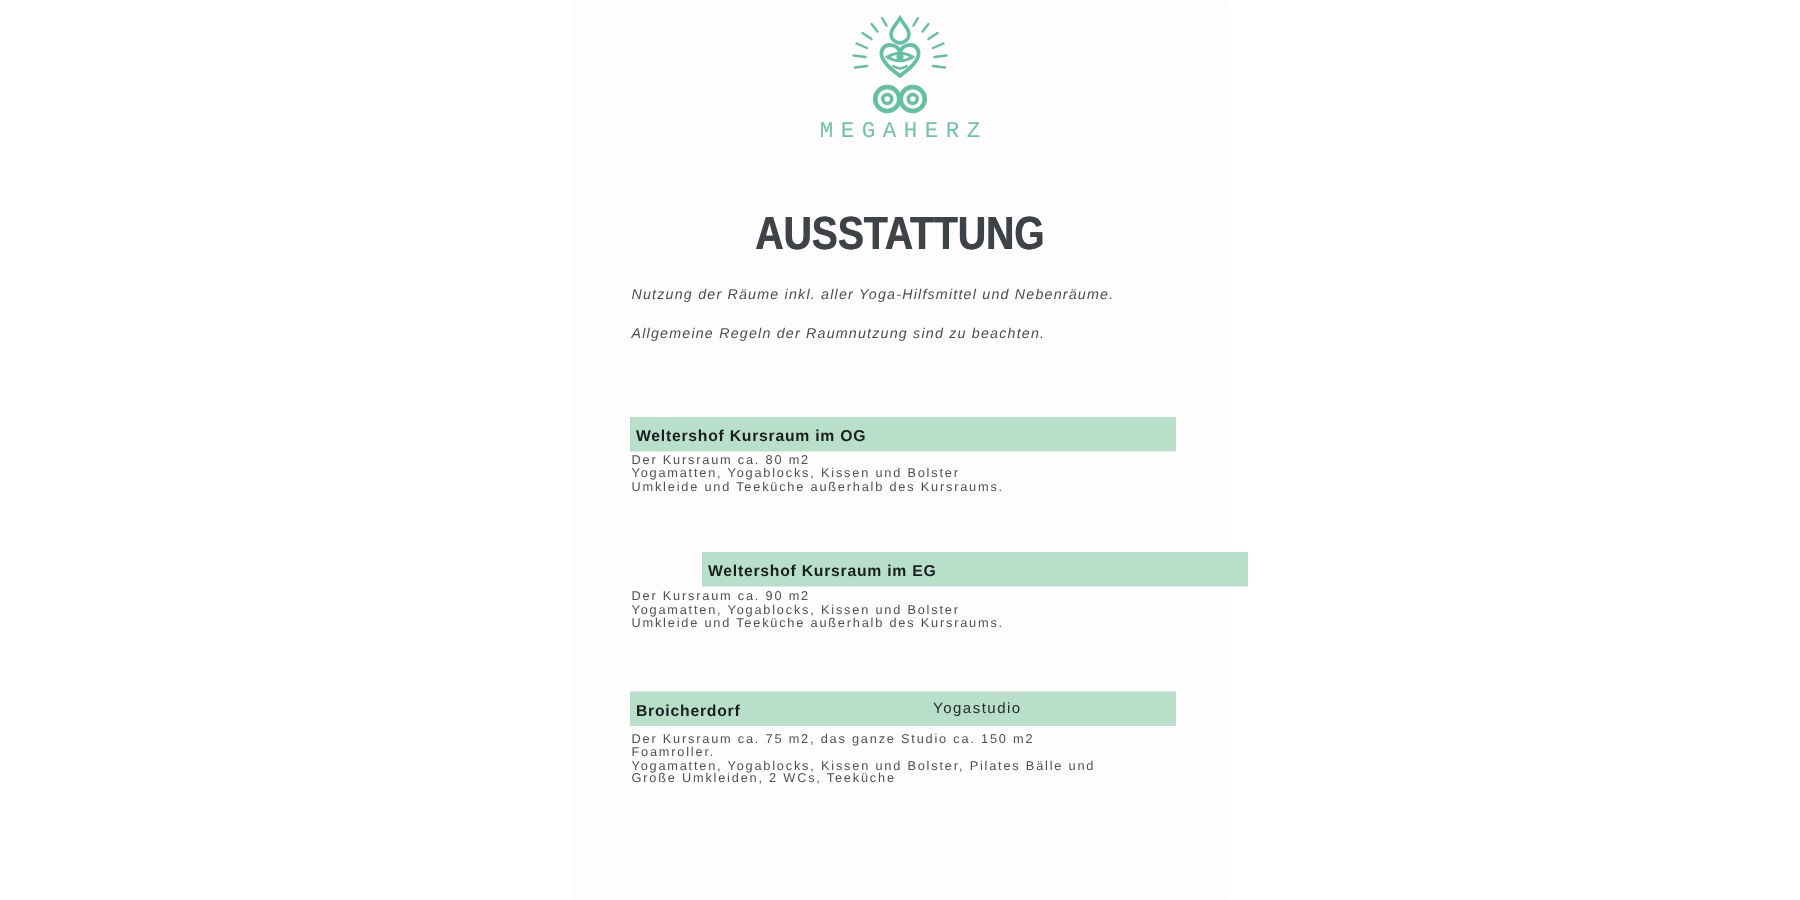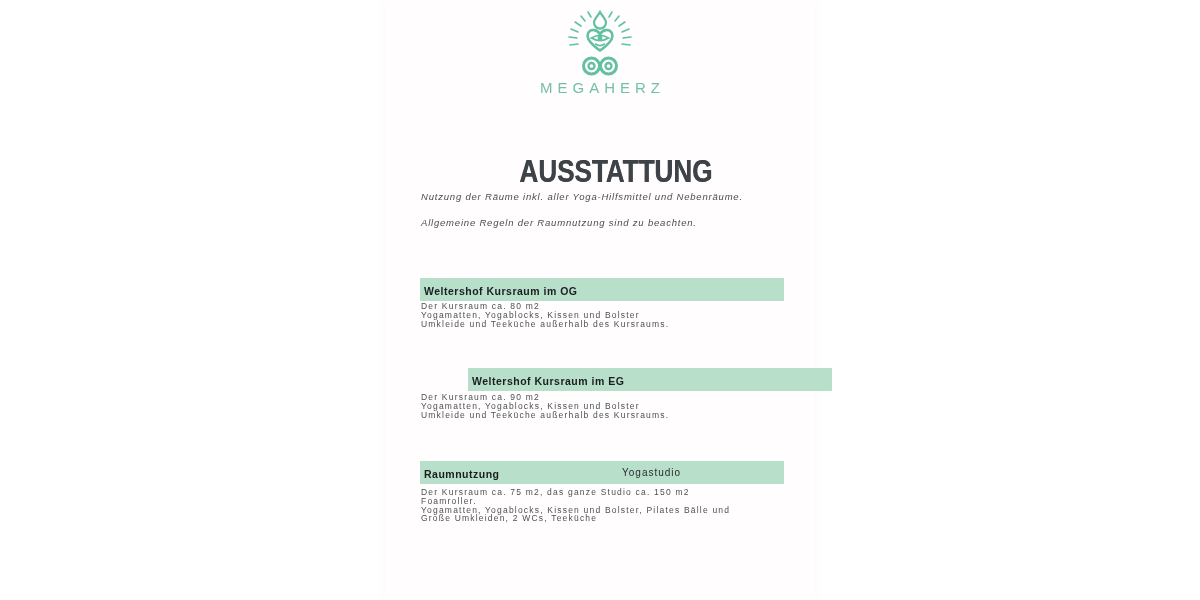--- a/index.html
+++ b/index.html
@@ -16,21 +16,21 @@
   }
   .doc-page {
     position: absolute;
     left: 385px; top: 0;
     width: 430px; height: 600px;
     background: #fffdfd;
     box-shadow: 0 0 8px rgba(120,120,120,0.05);
   }
 
   
-  .brand { position: absolute; top: 0; left: 0; width: 100%; text-align: center; }
+  .brand { position: absolute; top: 0; left: 0; width: 100%; text-align: center; font-family: Liberation Mono, monospace; }
   .brand svg { display: block; margin: 10px auto 0 auto; }
   .brand-name {
     margin-top: 3px;
     font-size: 15px;
     letter-spacing: 5px;
     padding-left: 5px; 
     color: #72c1a7;
     font-weight: 400;
   }
   .brand-name2 {
@@ -40,21 +40,21 @@
     padding-left: 10px;
     color: #72c1a7;
     font-weight: 400;
   }
 
   
   .title {
     position: absolute;
     top: 138px; left: 0;
     width: 100%;
-    margin: 16px;
+    margin: 0;
     text-align: center;
     font-size: 31px;
     font-weight: 700;
     color: #3d4347;
     letter-spacing: 0px;
   }
   .title .squeeze {
     display: inline-block;
     transform: scaleX(0.84);
     transform-origin: center;
@@ -178,21 +178,21 @@
       <span class="room-title">Weltershof Kursraum im EG</span>
       <span class="room-sub"></span>
     </div>
     <div class="room-body body-2">
       <div class="room-line">Der Kursraum ca. 90 m2</div>
       <div class="room-line">Yogamatten, Yogablocks, Kissen und Bolster</div>
       <div class="room-line">Umkleide und Teeküche außerhalb des Kursraums.</div>
     </div>
 
     <div class="room-bar bar-3">
-      <span class="room-title">Raumnutzung</span>
+      <span class="room-title">Broicherdorf</span>
       <span class="room-sub">Yogastudio</span>
     </div>
     <div class="room-body body-3">
       <div class="room-line">Der Kursraum ca. 75 m2, das ganze Studio ca. 150 m2</div>
       <div class="room-line">Foamroller.</div>
       <div class="room-line">Yogamatten, Yogablocks, Kissen und Bolster, Pilates Bälle und</div>
       <div class="room-line">Große Umkleiden, 2 WCs, Teeküche</div>
     </div>
 
   </div>

